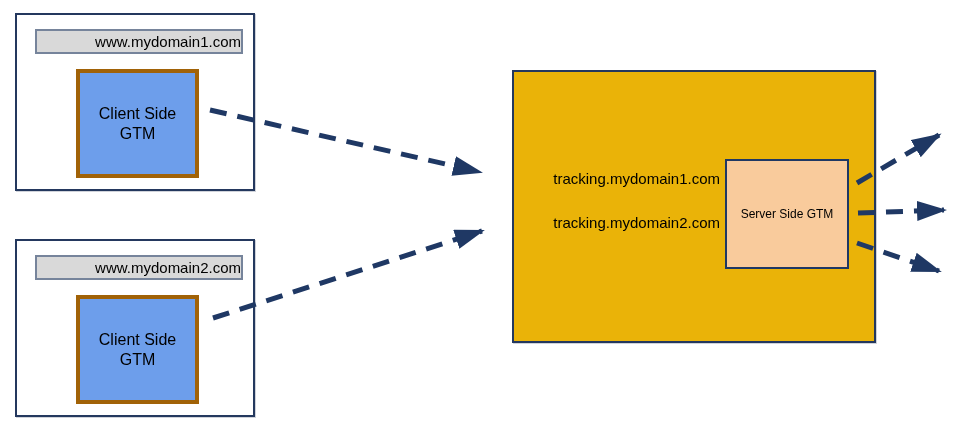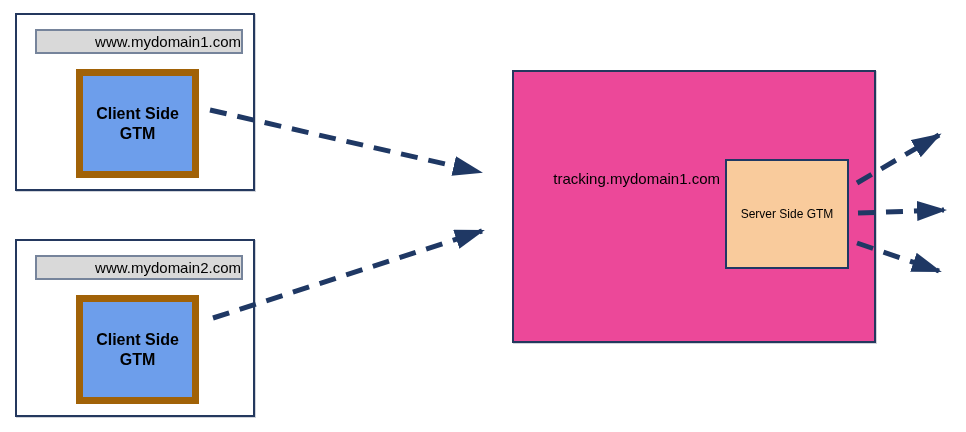--- a/index.html
+++ b/index.html
@@ -41,37 +41,36 @@
     font-size: 15px;
     white-space: nowrap;
   }
   .client-gtm-box {
     position: absolute;
     left: 59px;
     top: 54px;
     width: 123px;
     height: 109px;
     background: #6d9eeb;
-    border: 7px solid #a16207;
+    border: 4px solid #a16207;
     display: flex;
     align-items: center;
     justify-content: center;
     text-align: center;
     font-size: 16px;
     line-height: 1.25;
-    font-weight: bold;
   }
   .client-gtm-box .wrap-label { width: 92px; }
   #server-container {
     position: absolute;
     left: 512px;
     top: 70px;
     width: 364px;
     height: 273px;
-    background: #ec4899;
+    background: #eab308;
     border: 2px solid #24385e;
     box-shadow: 1px 1px 0 rgba(120,130,150,0.35);
     padding-left: 40px;
   }
   .endpoint-label {
     position: absolute;
     left: 24px;
     width: 182px;
     text-align: right;
     font-size: 15px;
@@ -127,20 +126,21 @@
     <div class="domain-bar">
       <span>www.mydomain2.com</span>
     </div>
     <div class="client-gtm-box">
       <span class="wrap-label">Client Side GTM</span>
     </div>
   </div>
 
   <div id="server-container">
     <div class="endpoint-label" id="endpoint-1">tracking.mydomain1.com</div>
+    <div class="endpoint-label" id="endpoint-2">tracking.mydomain2.com</div>
     <div id="server-gtm-box">
       <span class="wrap-label">Server Side GTM</span>
     </div>
   </div>
 
   <svg id="arrow-layer" viewBox="0 0 966 432" xmlns="http://www.w3.org/2000/svg">
     <defs>
       <marker id="ah" markerUnits="userSpaceOnUse" markerWidth="32" markerHeight="22" refX="27" refY="10" orient="auto">
         <path d="M0,0 L30,10 L0,20 Z" fill="#1f3864"></path>
       </marker>

